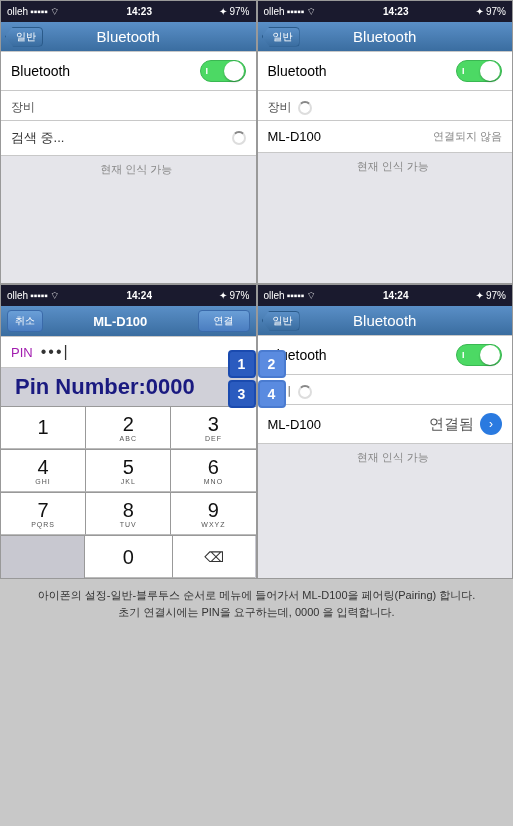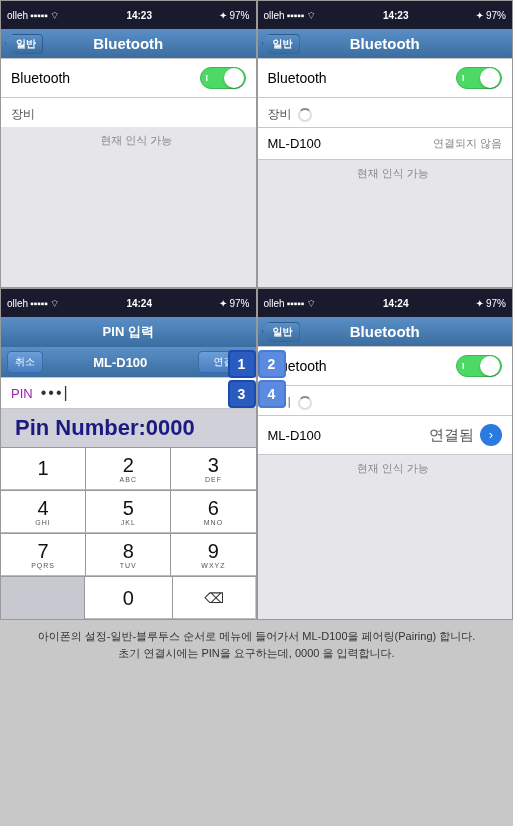--- a/index.html
+++ b/index.html
@@ -28,33 +28,33 @@
 
     
     .status-bar {
       background: #1a1a2e;
       color: white;
       font-size: 10px;
       display: flex;
       justify-content: space-between;
       align-items: center;
       padding: 2px 6px;
-      height: 28px;
+      height: 21px;
     }
     .status-bar-left { display: flex; align-items: center; gap: 2px; }
     .status-bar-right { display: flex; align-items: center; gap: 2px; }
 
     
     .nav-bar {
       background: linear-gradient(to bottom, #5a8fc7, #3a6da0);
       color: white;
       text-align: center;
       padding: 6px 4px;
       font-size: 15px;
-      font-weight: bold;
+      font-weight: normal;
       position: relative;
       display: flex;
       align-items: center;
       justify-content: center;
     }
     .nav-bar-back {
       position: absolute;
       left: 4px;
       background: linear-gradient(to bottom, #5a8fc7, #3a6da0);
       border: 1px solid #2a5a8a;
@@ -364,20 +364,24 @@
       <div class="settings-row">
         <span>Bluetooth</span>
         <div class="toggle toggle-on">
           <span class="toggle-label">I</span>
           <div class="toggle-knob"></div>
         </div>
       </div>
       <div class="settings-section-header">
         <span>장비</span>
       </div>
+      <div class="searching-row">
+        <span>검색 중...</span>
+        <div class="spinner"></div>
+      </div>
       <div class="recognition-text">현재 인식 가능</div>
       <div class="gray-space"></div>
     </div>
   </div>
 
   <div class="phone-screen">
     <div class="status-bar">
       <div class="status-bar-left">
         <span>olleh</span>
         <span>▪▪▪▪▪</span>
@@ -420,23 +424,20 @@
         <span>olleh</span>
         <span>▪▪▪▪▪</span>
         <span>⌔</span>
       </div>
       <div style="font-weight:bold;">14:24</div>
       <div class="status-bar-right">
         <span>✦</span>
         <span>97%</span>
       </div>
     </div>
-    <div class="nav-bar" style="font-size:13px;">
-      <span>PIN 입력</span>
-    </div>
     <div class="pin-title-row">
       <div class="pin-cancel-btn">취소</div>
       <span class="pin-device-name">ML-D100</span>
       <div class="pin-connect-btn">연결</div>
     </div>
     <div class="pin-input-row">
       <span style="color:#a21caf;">PIN</span>
       <span class="pin-dots">
         <span>•••</span><span>|</span>
       </span>

